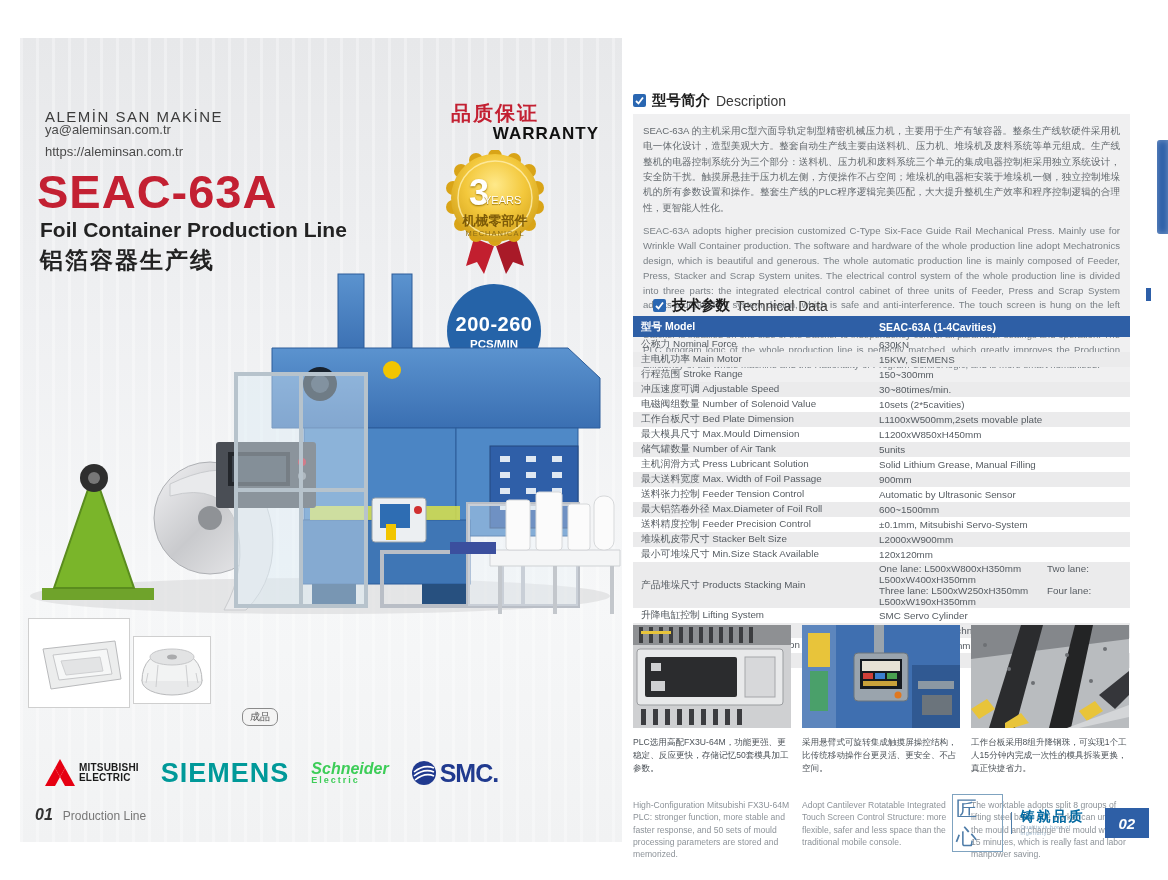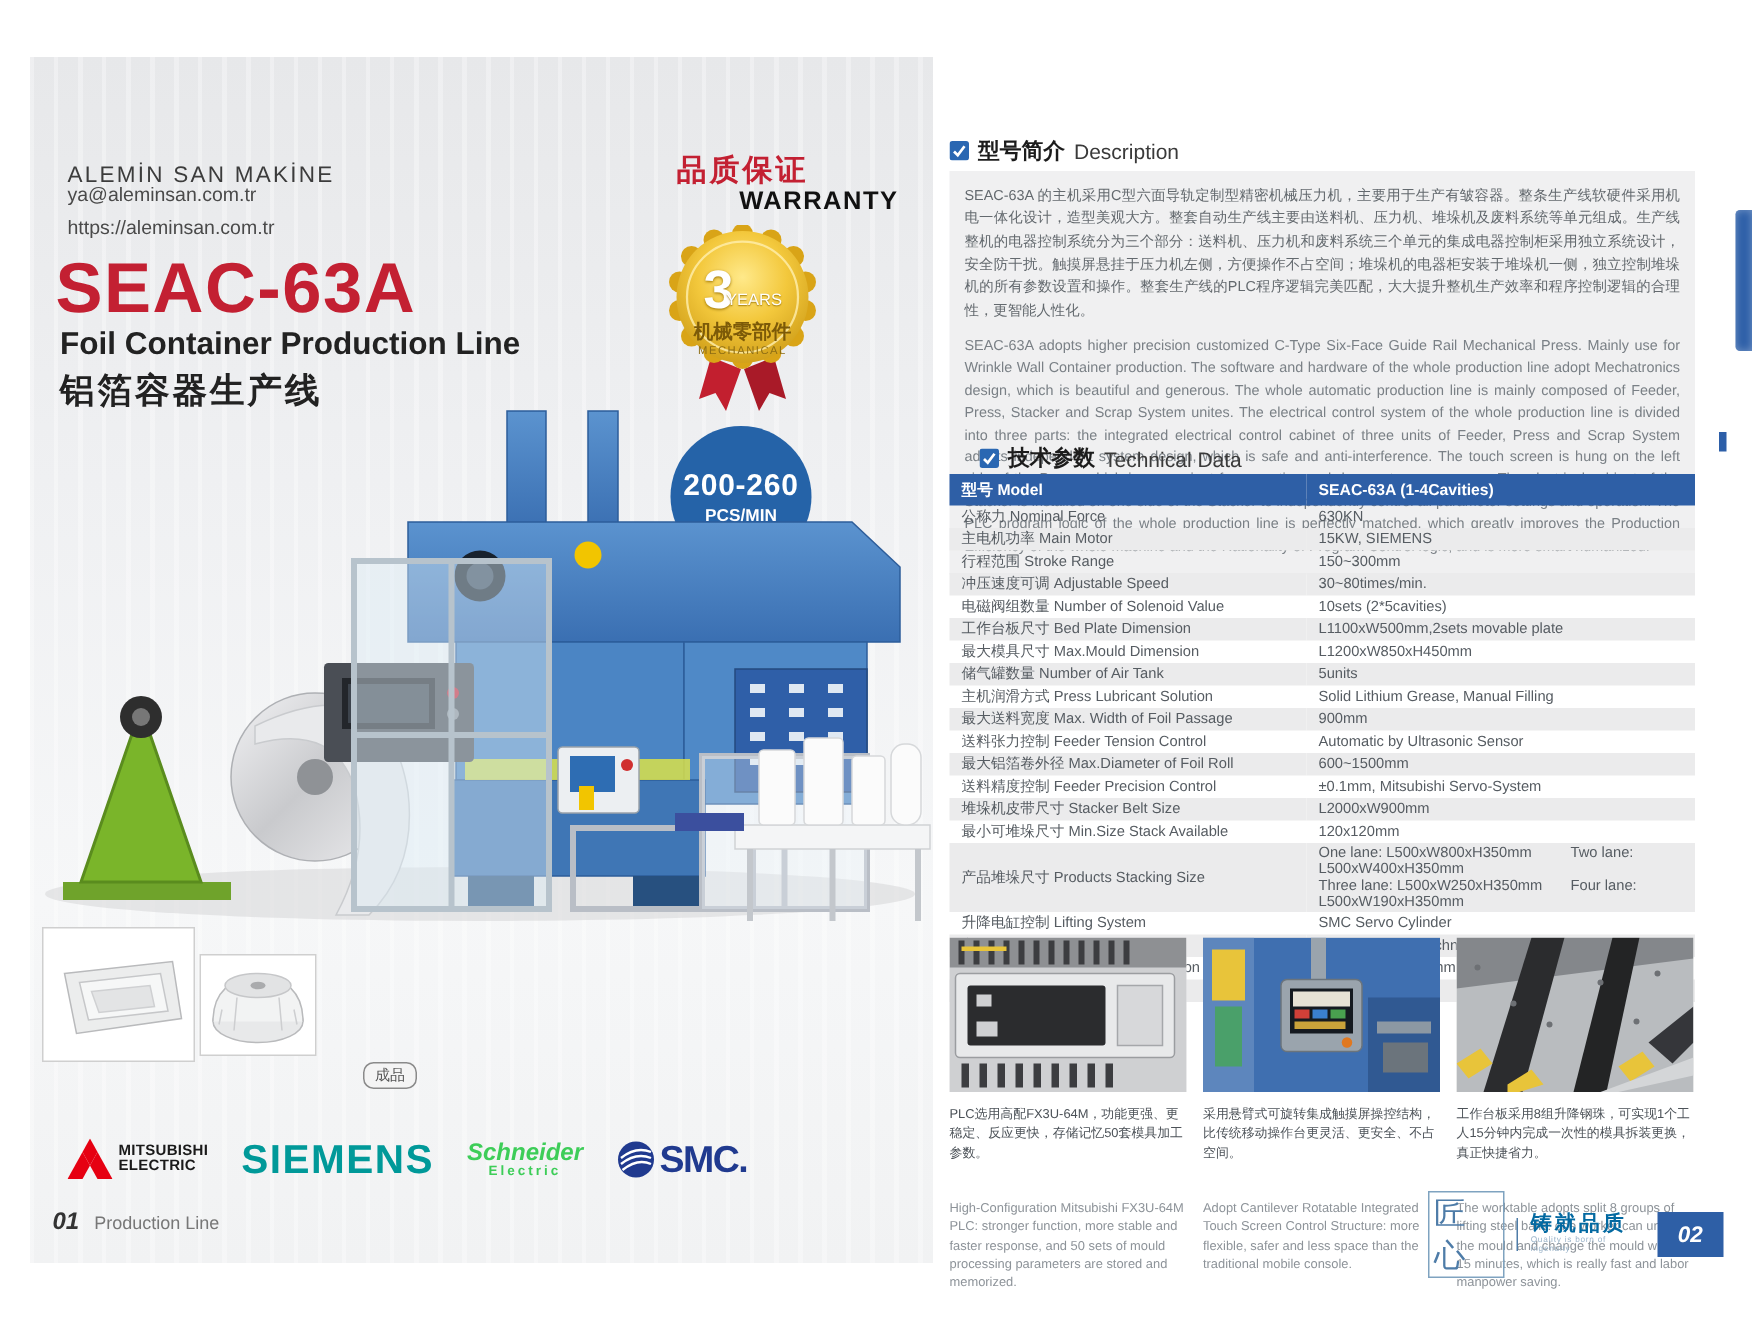--- a/index.html
+++ b/index.html
@@ -28,21 +28,21 @@
     display:flex;flex-direction:column;align-items:center;justify-content:center;color:#fff;}
   .speed-badge .range{font-size:20px;font-weight:bold;letter-spacing:.5px;}
   .speed-badge .unit{font-size:11.5px;font-weight:bold;margin-top:2px;}
   .thumb{background:#fff;border:1px solid #cfcfcf;}
   .finished-label{left:222px;top:670px;border:1px solid #8a8a8a;border-radius:7px;padding:1px 7px;
     font-size:10px;color:#555;background:#f4f4f4;}
   .logos{left:25px;top:712px;width:430px;height:46px;display:flex;align-items:center;gap:22px;}
   .logo-mit{display:flex;align-items:center;gap:4px;}
   .logo-mit .txt{font-size:10px;font-weight:bold;color:#1a1a1a;line-height:1.05;letter-spacing:.2px;}
   .logo-siemens{font-size:27px;font-weight:bold;letter-spacing:1px;}
-  .logo-schneider{text-align:center;line-height:.9;}
+  .logo-schneider{text-align:left;line-height:.9;}
   .logo-schneider .s1{font-size:16px;font-weight:bold;font-style:italic;}
   .logo-schneider .s2{font-size:9px;font-weight:bold;letter-spacing:2px;}
   .logo-smc{display:flex;align-items:center;gap:3px;}
   .logo-smc .txt{font-size:25px;font-weight:bold;letter-spacing:-1px;}
   .footer-left{left:15px;top:768px;display:flex;align-items:baseline;gap:10px;}
   .footer-left .no{font-size:16px;font-weight:bold;font-style:italic;color:#333;}
   .footer-left .lbl{font-size:12px;color:#777;}
   
   .page-right{left:622px;top:38px;width:527px;height:804px;background:#fff;}
   .sec-head{display:flex;align-items:center;gap:6px;}
@@ -380,21 +380,21 @@
           </tr>
           <tr class="alt">
             <td class="t-label">堆垛机皮带尺寸 Stacker Belt Size</td>
             <td>L2000xW900mm</td>
           </tr>
           <tr>
             <td class="t-label">最小可堆垛尺寸 Min.Size Stack Available</td>
             <td>120x120mm</td>
           </tr>
           <tr class="alt">
-            <td class="t-label">产品堆垛尺寸 Products Stacking Size</td>
+            <td class="t-label">产品堆垛尺寸 Products Stacking Main</td>
             <td>
               <div class="stack-line"><span class="c1">One lane: L500xW800xH350mm</span><span>Two lane: L500xW400xH350mm</span></div>
               <div class="stack-line"><span class="c1">Three lane: L500xW250xH350mm</span><span>Four lane: L500xW190xH350mm</span></div>
             </td>
           </tr>
           <tr>
             <td class="t-label">升降电缸控制 Lifting System</td>
             <td>SMC Servo Cylinder</td>
           </tr>
           <tr class="alt">

